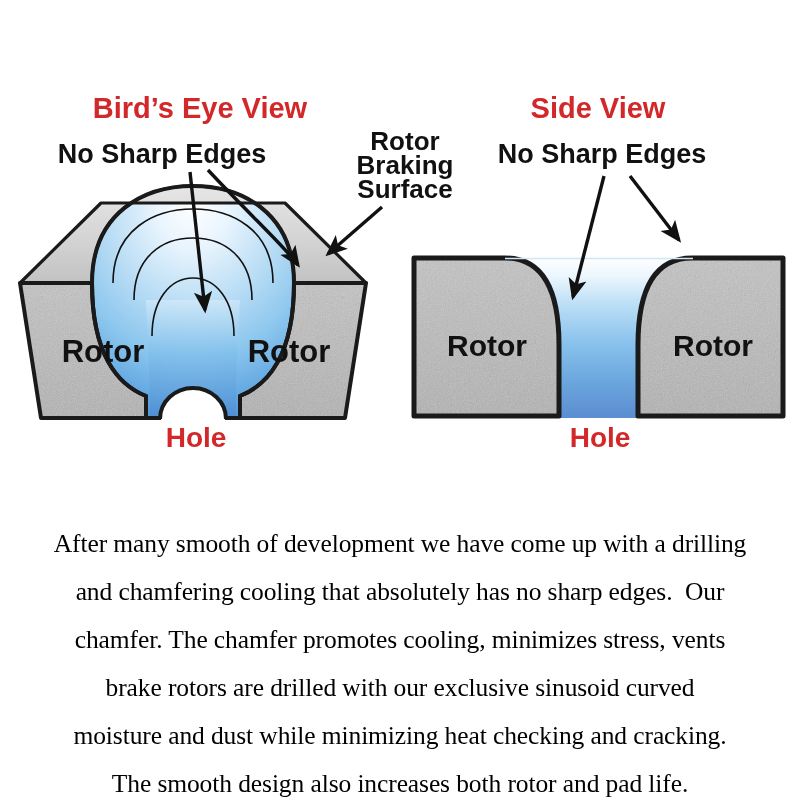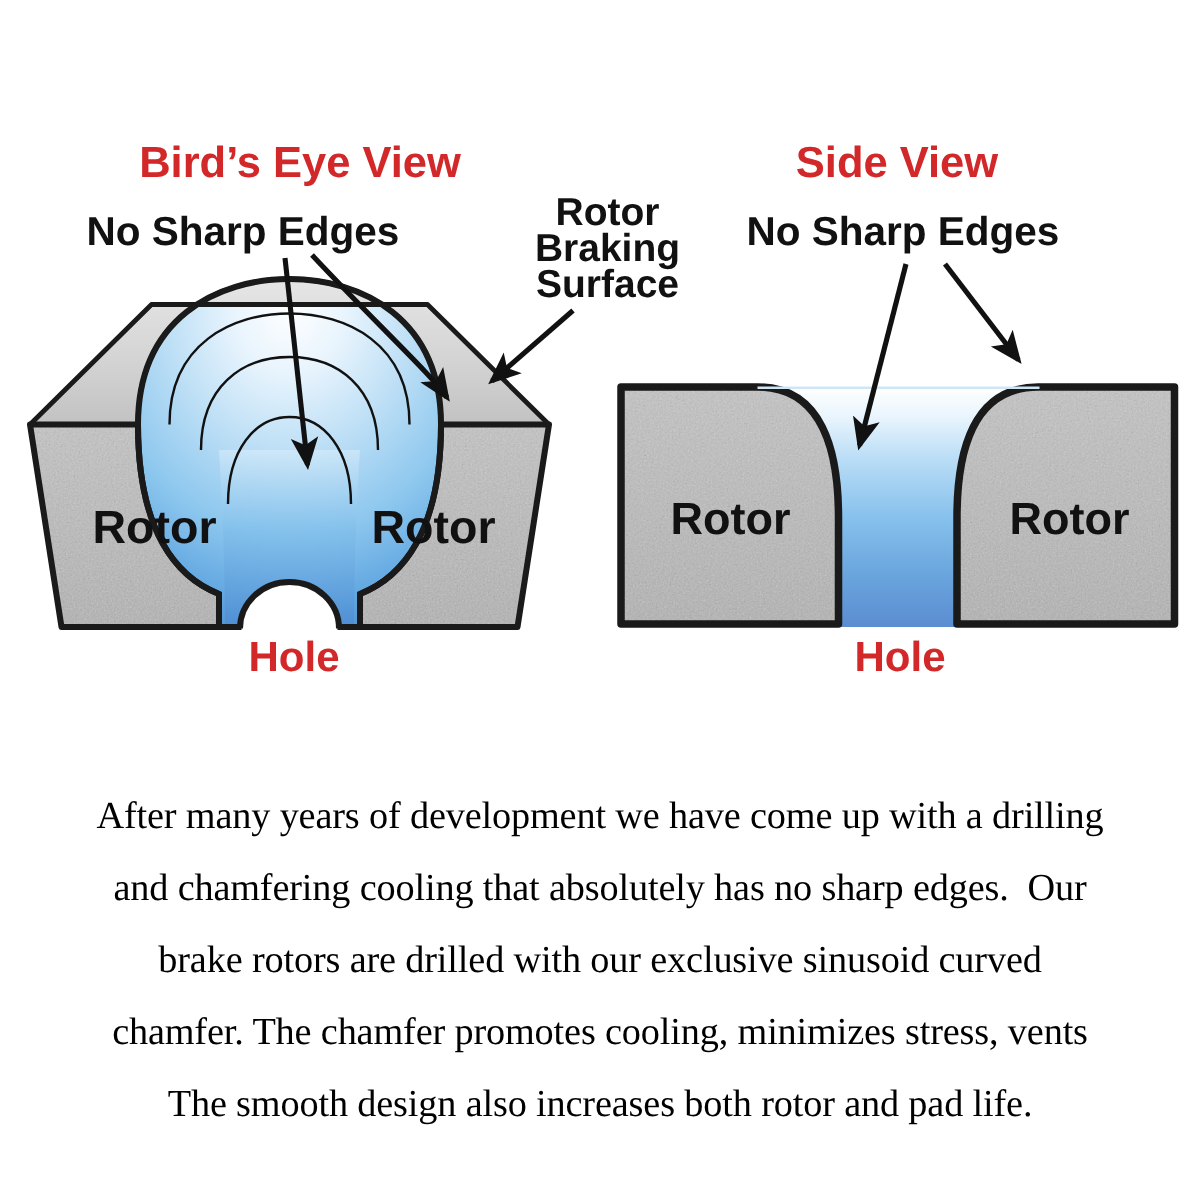--- a/index.html
+++ b/index.html
@@ -229,20 +229,21 @@
       <text x="598" y="118" text-anchor="middle" font-family="Liberation Sans, sans-serif" font-size="29" font-weight="bold" fill="#d2282a">Side View</text>
 
       <text x="602" y="163" text-anchor="middle" font-family="Liberation Sans, sans-serif" font-size="27" font-weight="bold" fill="#111111">No Sharp Edges</text>
 
       <path d="M 604,176 L 573,297" fill="none" stroke="#111111" stroke-width="3.4" marker-end="url(#arrowhead)"></path>
       <path d="M 630,176 L 679,240" fill="none" stroke="#111111" stroke-width="3.4" marker-end="url(#arrowhead)"></path>
     </g>
   </svg>
 
   <div class="caption-block">
-    <span class="caption-line">After many years of development we have come up with a drilling</span>
+    <span class="caption-line">After many smooth of development we have come up with a drilling</span>
     <span class="caption-line">and chamfering cooling that absolutely has no sharp edges.  Our</span>
+    <span class="caption-line">chamfer. The chamfer promotes cooling, minimizes stress, vents</span>
     <span class="caption-line">brake rotors are drilled with our exclusive sinusoid curved</span>
-    <span class="caption-line">chamfer. The chamfer promotes cooling, minimizes stress, vents</span>
+    <span class="caption-line">moisture and dust while minimizing heat checking and cracking.</span>
     <span class="caption-line">The smooth design also increases both rotor and pad life.</span>
   </div>
 
 </div>
 
 </body></html>

